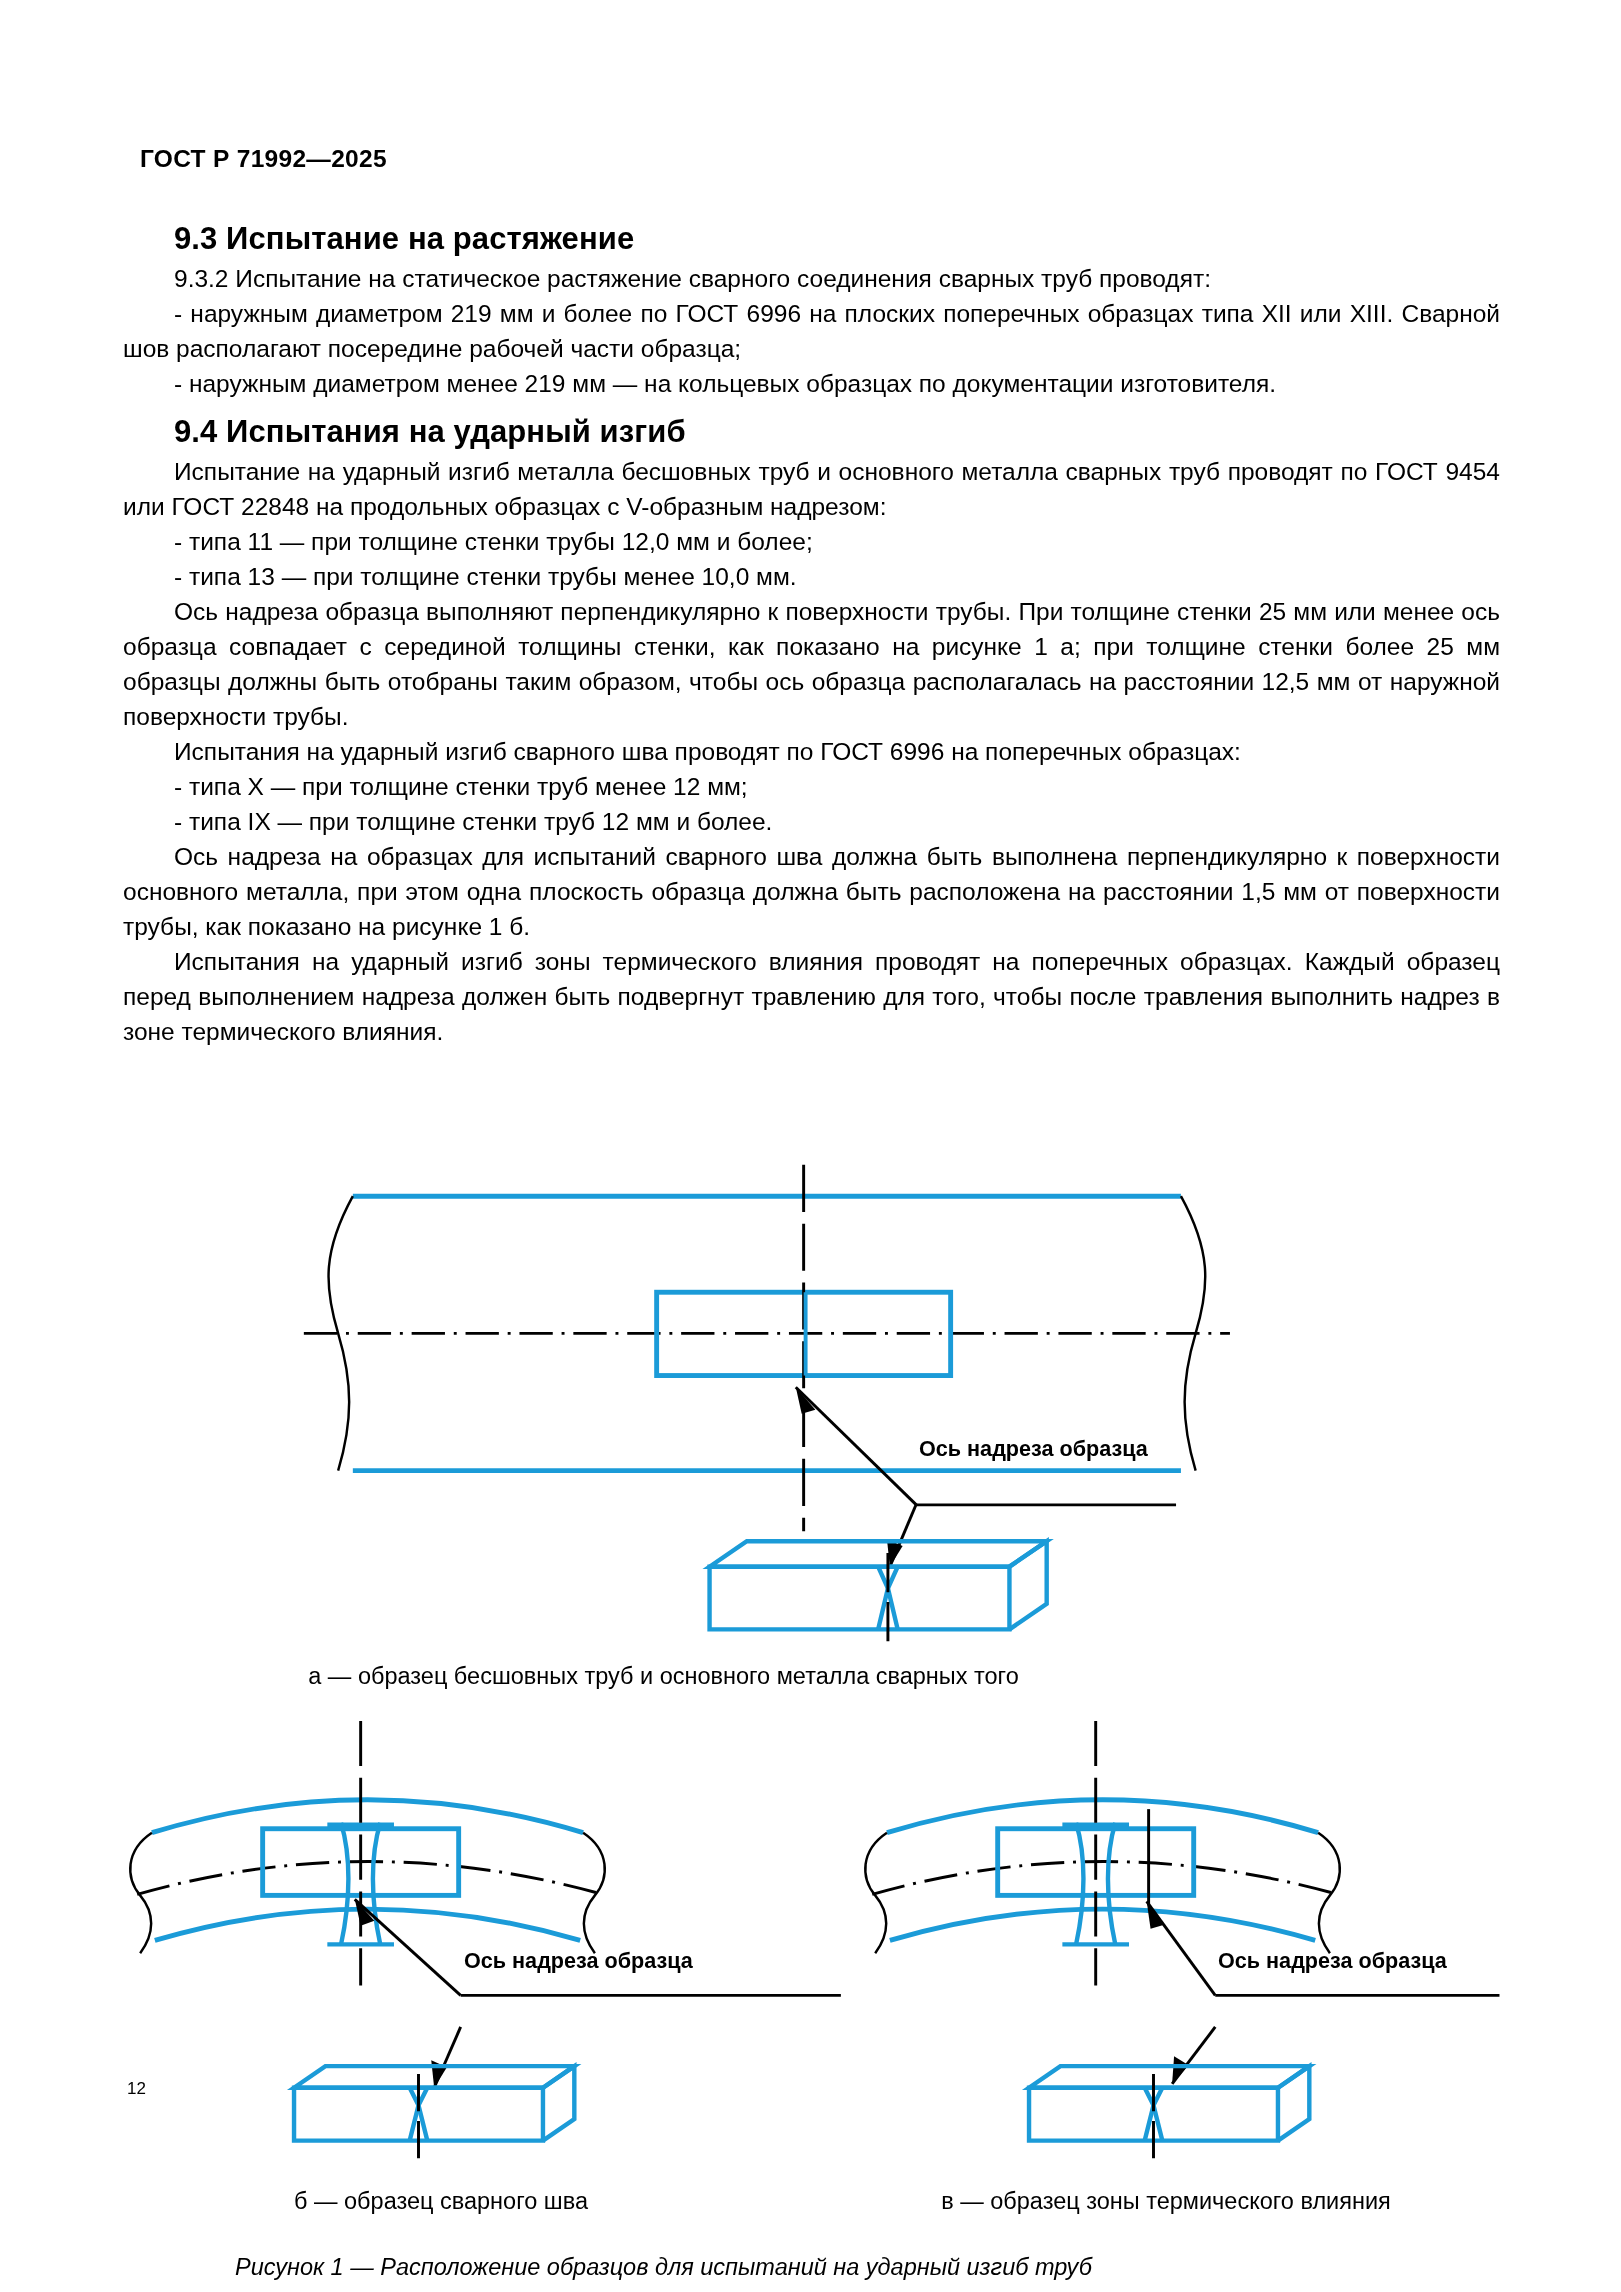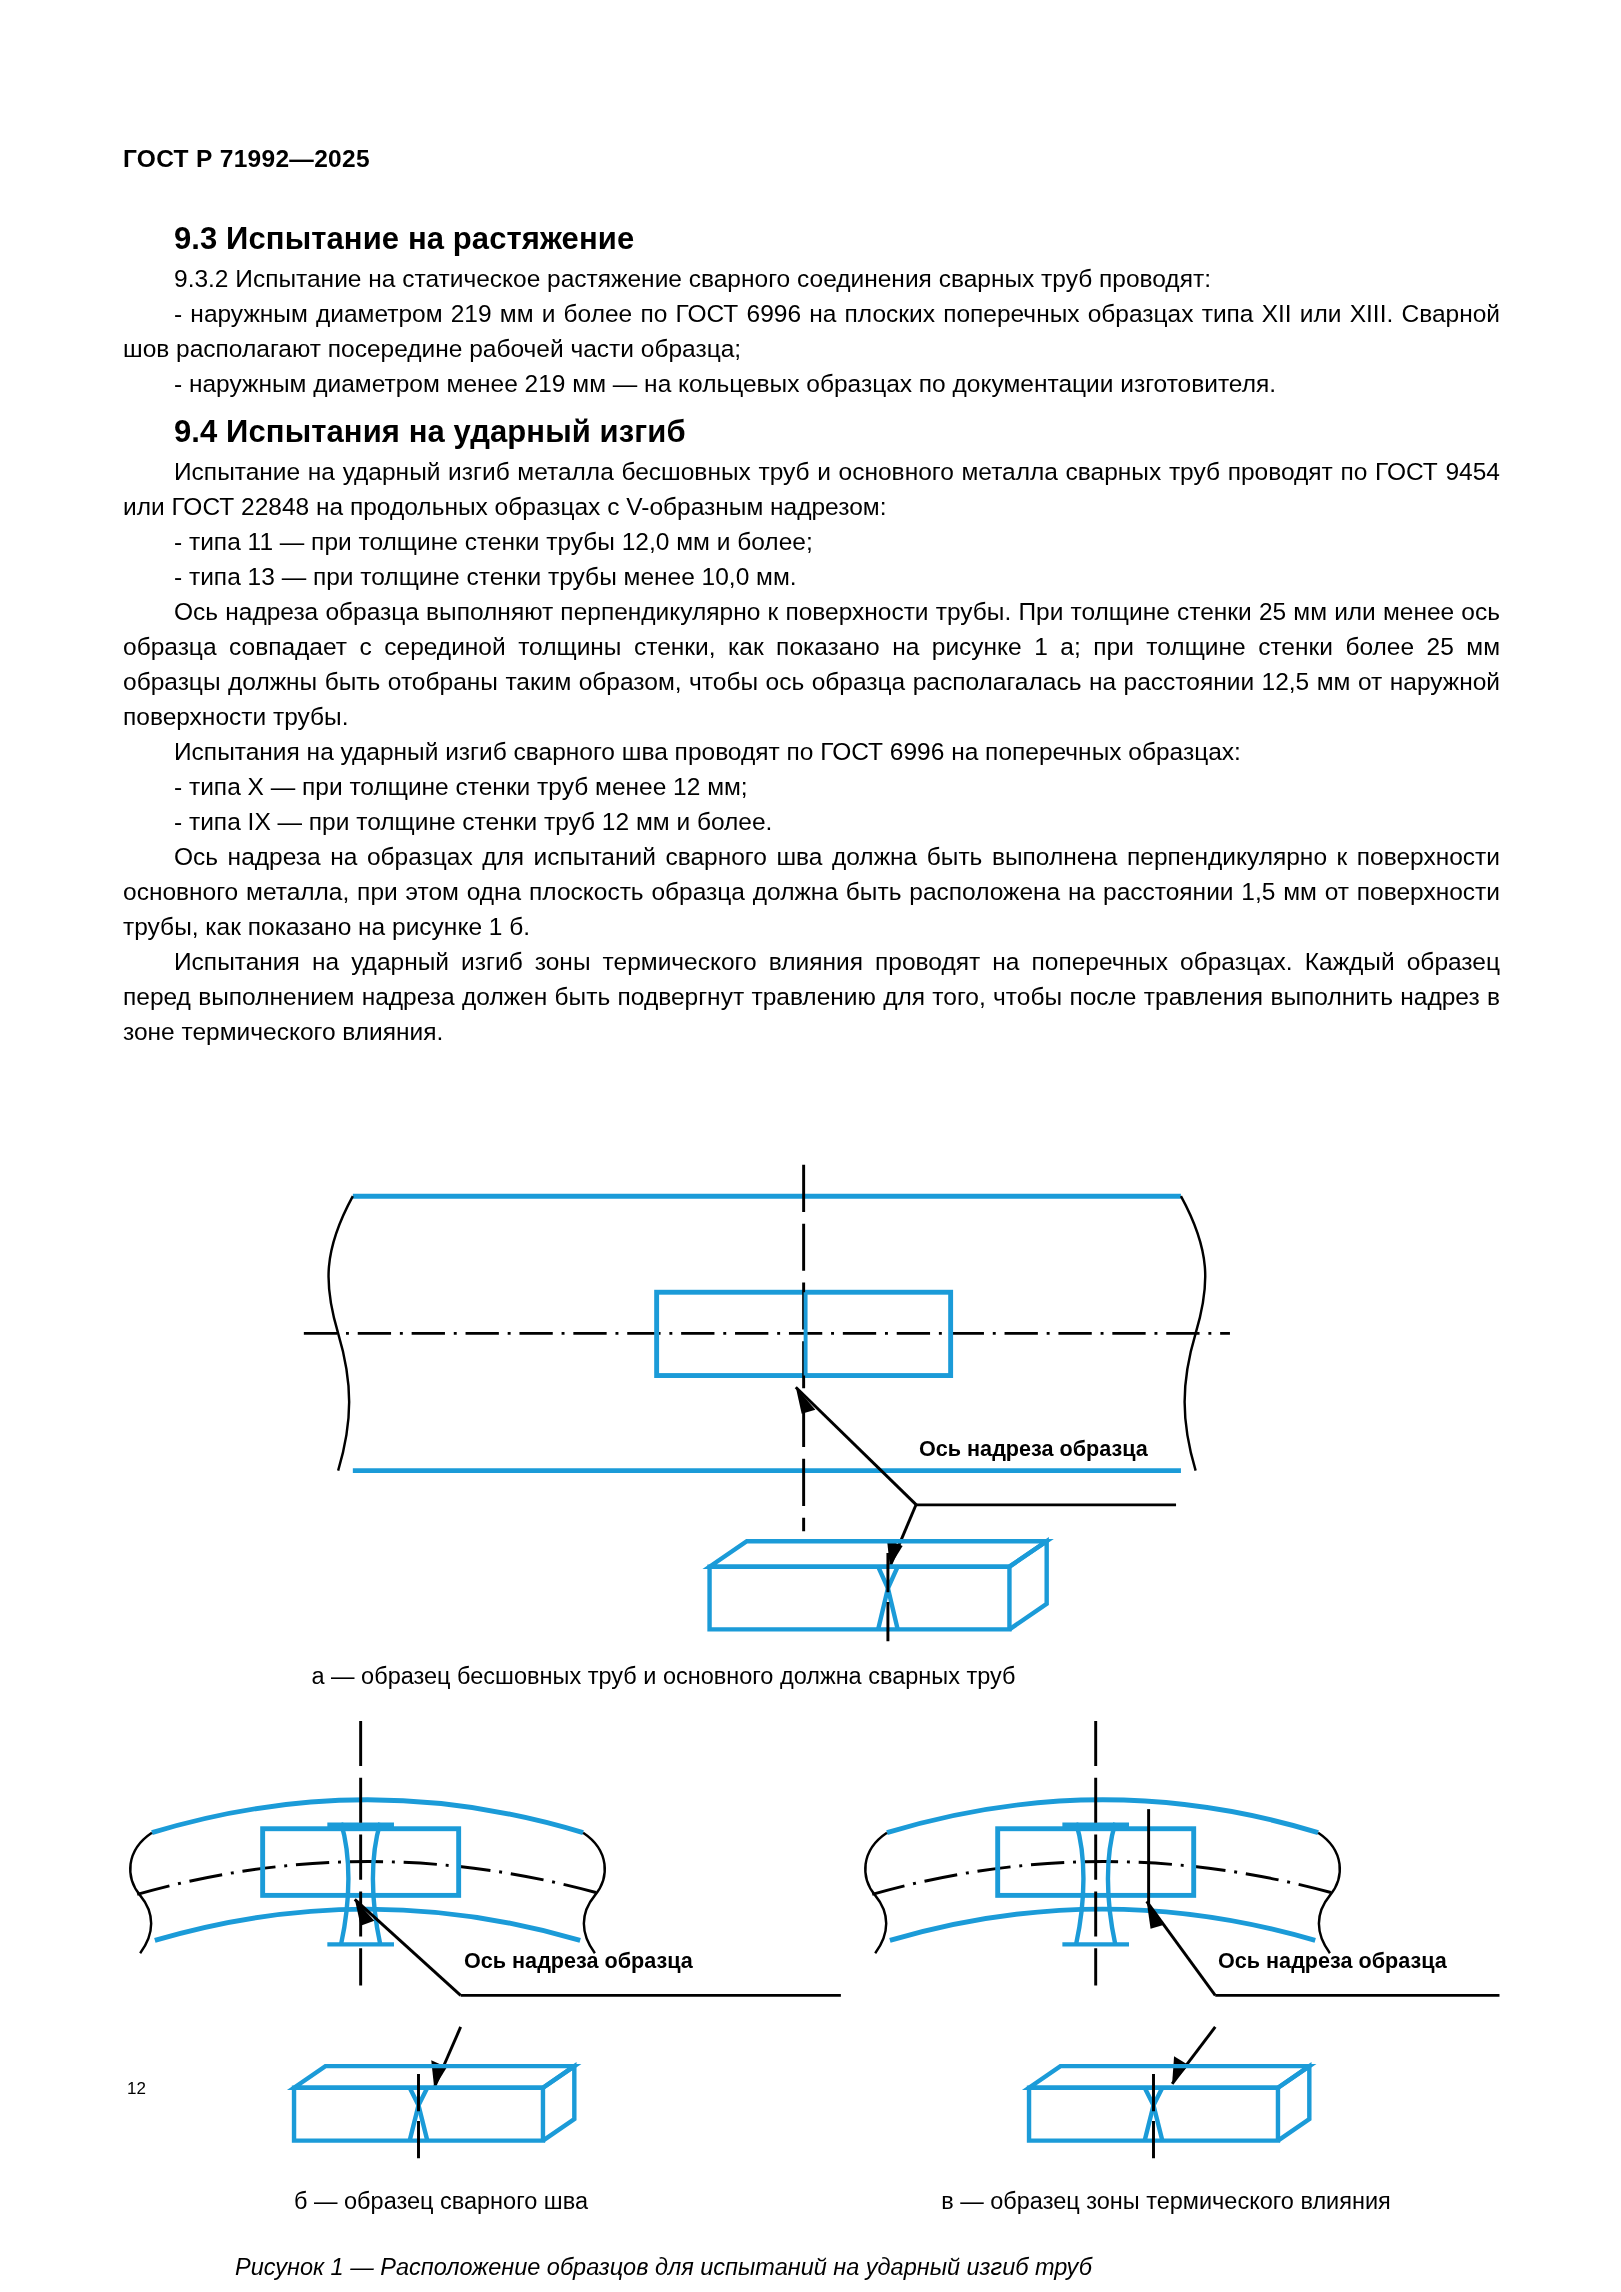--- a/index.html
+++ b/index.html
@@ -5,21 +5,21 @@
   html,body{margin:0;padding:0;background:#ffffff;}
   body{
     width:1621px;height:2293px;position:relative;overflow:hidden;
     font-family:"Liberation Sans","DejaVu Sans",sans-serif;
     color:#000000;
     -webkit-font-smoothing:antialiased;
   }
   .page{position:absolute;inset:0;}
 
   .header{
-    position:absolute;left:123px;top:145px;
+    position:absolute;left:140px;top:145px;
     font-size:24.5px;font-weight:bold;letter-spacing:0.3px;
   }
 
   .content{
     position:absolute;left:123px;top:221px;width:1377px;
   }
 
   h3.sec{
     font-size:31px;font-weight:bold;margin:0 0 3.9px 0;
     padding-left:51px;letter-spacing:0.1px;
@@ -120,21 +120,21 @@
         <path d="M724 66 L1030 66 L1030 130 L724 130 Z" class="blue" stroke-width="4.5" fill="none"></path>
         <path d="M1030 66 L1068 40 L1068 104 L1030 130" class="blue" stroke-width="4.5" fill="none"></path>
 
         <path d="M896 66 L906 88 L896 130" class="blue" stroke-width="4.5" fill="none"></path>
         <path d="M916 66 L906 88 L916 130" class="blue" stroke-width="4.5" fill="none"></path>
 
         <line x1="906" y1="52" x2="906" y2="146" class="blk" stroke-width="3" stroke-dasharray="40 10" fill="none"></line>
       </svg>
     </div>
 
-    <div class="fig-caption" style="margin-top:13.7px;">а — образец бесшовных труб и основного должна сварных труб</div>
+    <div class="fig-caption" style="margin-top:13.7px;">а — образец бесшовных труб и основного металла сварных того</div>
 
     <div class="figrow" style="height:353px;margin-top:23.5px;">
       <svg width="1621" height="353" viewBox="0 0 1654 360">
 
         <path d="M155 122 Q 375 55, 595 122" class="blue" stroke-width="5" fill="none"></path>
         <path d="M158 232 Q 375 168, 592 232" class="blue" stroke-width="5" fill="none"></path>
 
         <path d="M155 122 C 128 140, 128 168, 143 186 C 158 204, 158 225, 143 245" class="blk" stroke-width="2.5" fill="none"></path>
         <path d="M595 122 C 622 140, 622 168, 607 186 C 592 204, 592 225, 607 245" class="blk" stroke-width="2.5" fill="none"></path>
 

